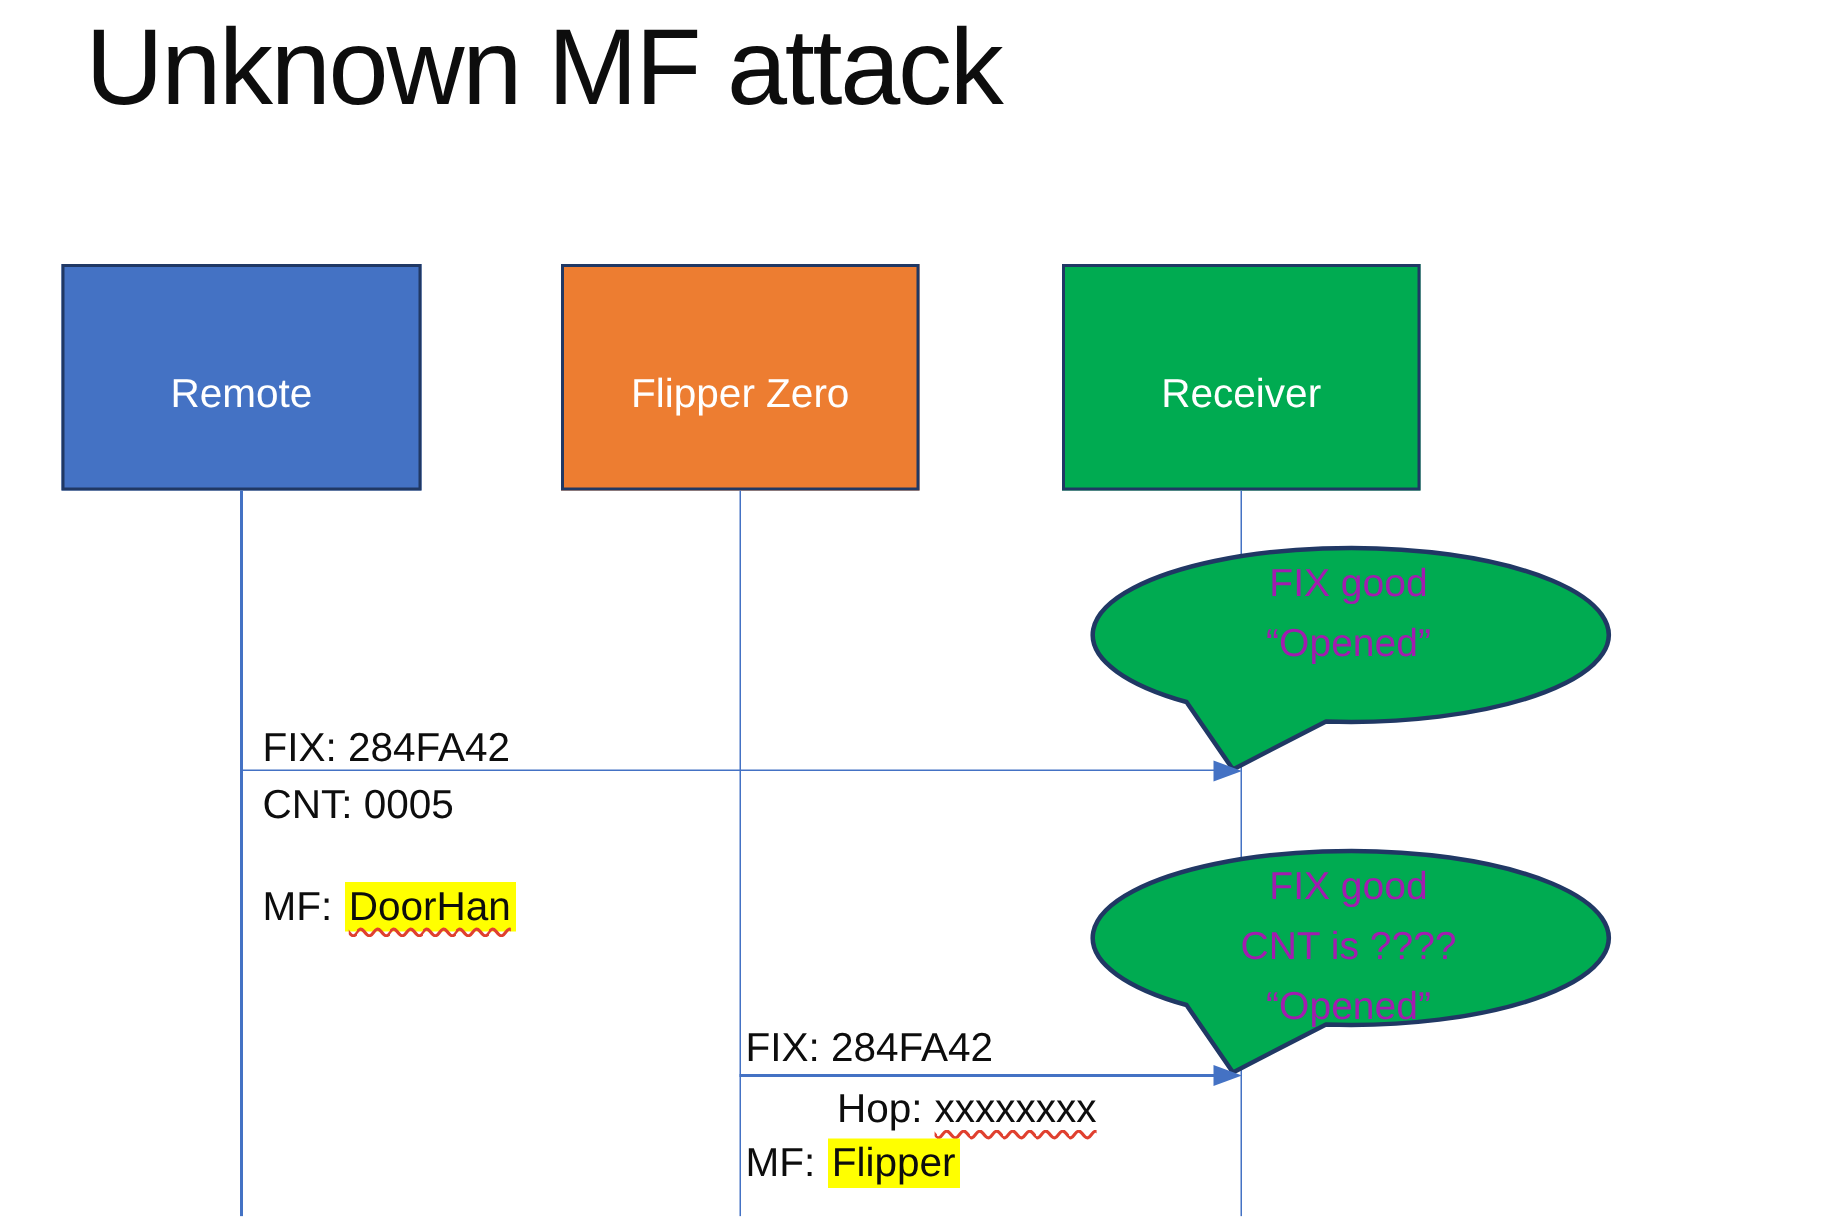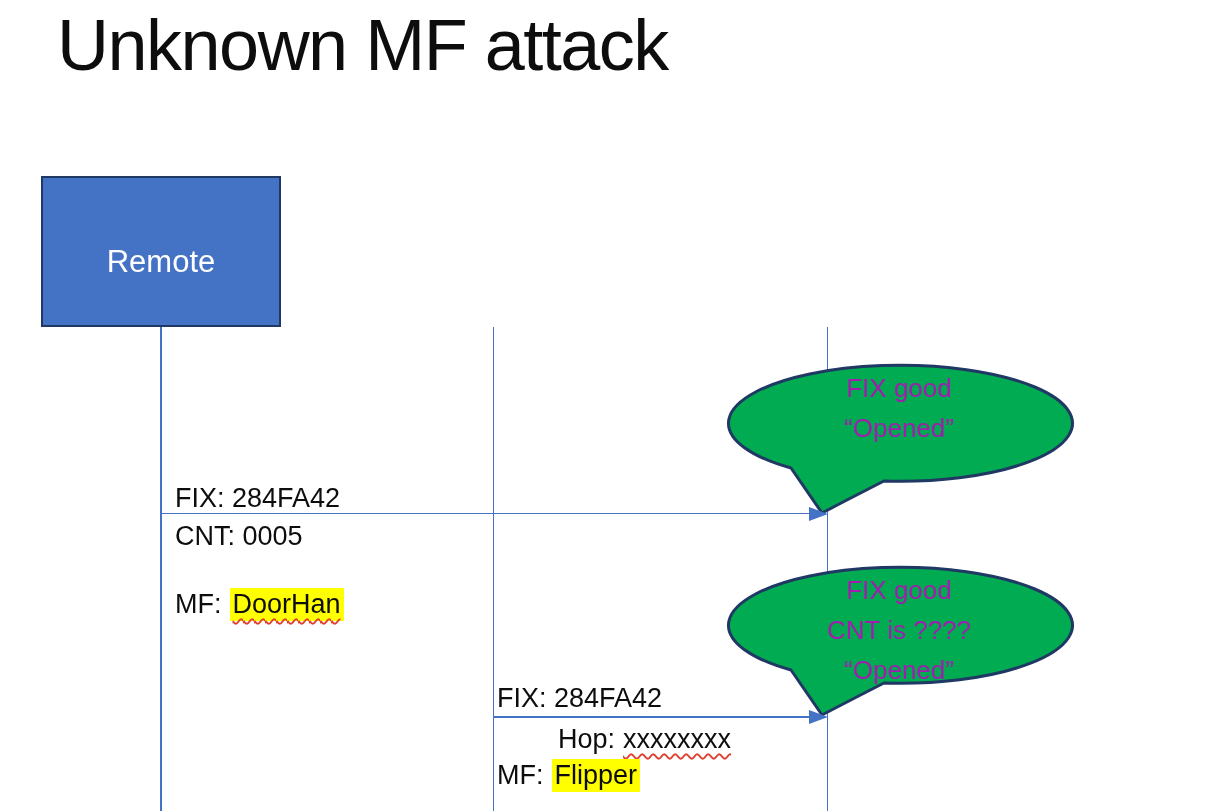--- a/index.html
+++ b/index.html
@@ -25,21 +25,21 @@
     position:absolute;left:57px;top:4px;
     font-size:72px;font-weight:300;letter-spacing:-1.5px;
     color:var(--ink);white-space:nowrap;
   }
   .actor{
     position:absolute;top:176px;height:151px;
     border:2.5px solid var(--navy);
     display:flex;align-items:center;justify-content:center;
   }
   .actor .label{
-    color:#ffffff;font-size:31px;white-space:nowrap;margin-top:21px;
+    color:#ffffff;font-size:27px;white-space:nowrap;margin-top:21px;
   }
   .actor.remote{left:41px;width:240px;background:var(--blue);}
   .actor.flipper{left:374px;width:239px;background:var(--orange);}
   .actor.receiver{left:708px;width:239px;background:var(--green);}
   .lifeline{
     position:absolute;top:327px;height:484px;width:1.5px;
     background:var(--blue);
   }
   .lifeline.l-remote{left:160px;}
   .lifeline.l-flipper{left:492.5px;}
@@ -102,20 +102,26 @@
 </head>
 <body>
 
 <div class="slide">
 
   <div class="title">Unknown MF attack</div>
 
   <div class="actor remote">
     <span class="label">Remote</span>
   </div>
+  <div class="actor flipper">
+    <span class="label">Flipper Zero</span>
+  </div>
+  <div class="actor receiver">
+    <span class="label">Receiver</span>
+  </div>
 
   <div class="lifeline l-remote"></div>
   <div class="lifeline l-flipper"></div>
   <div class="lifeline l-receiver"></div>
 
   <div class="g1">
     <div class="msg-line m1"></div>
     <div class="arrowhead a1"></div>
     <div class="msg-label above">FIX: 284FA42</div>
     <div class="msg-label below1">CNT: 0005</div>

